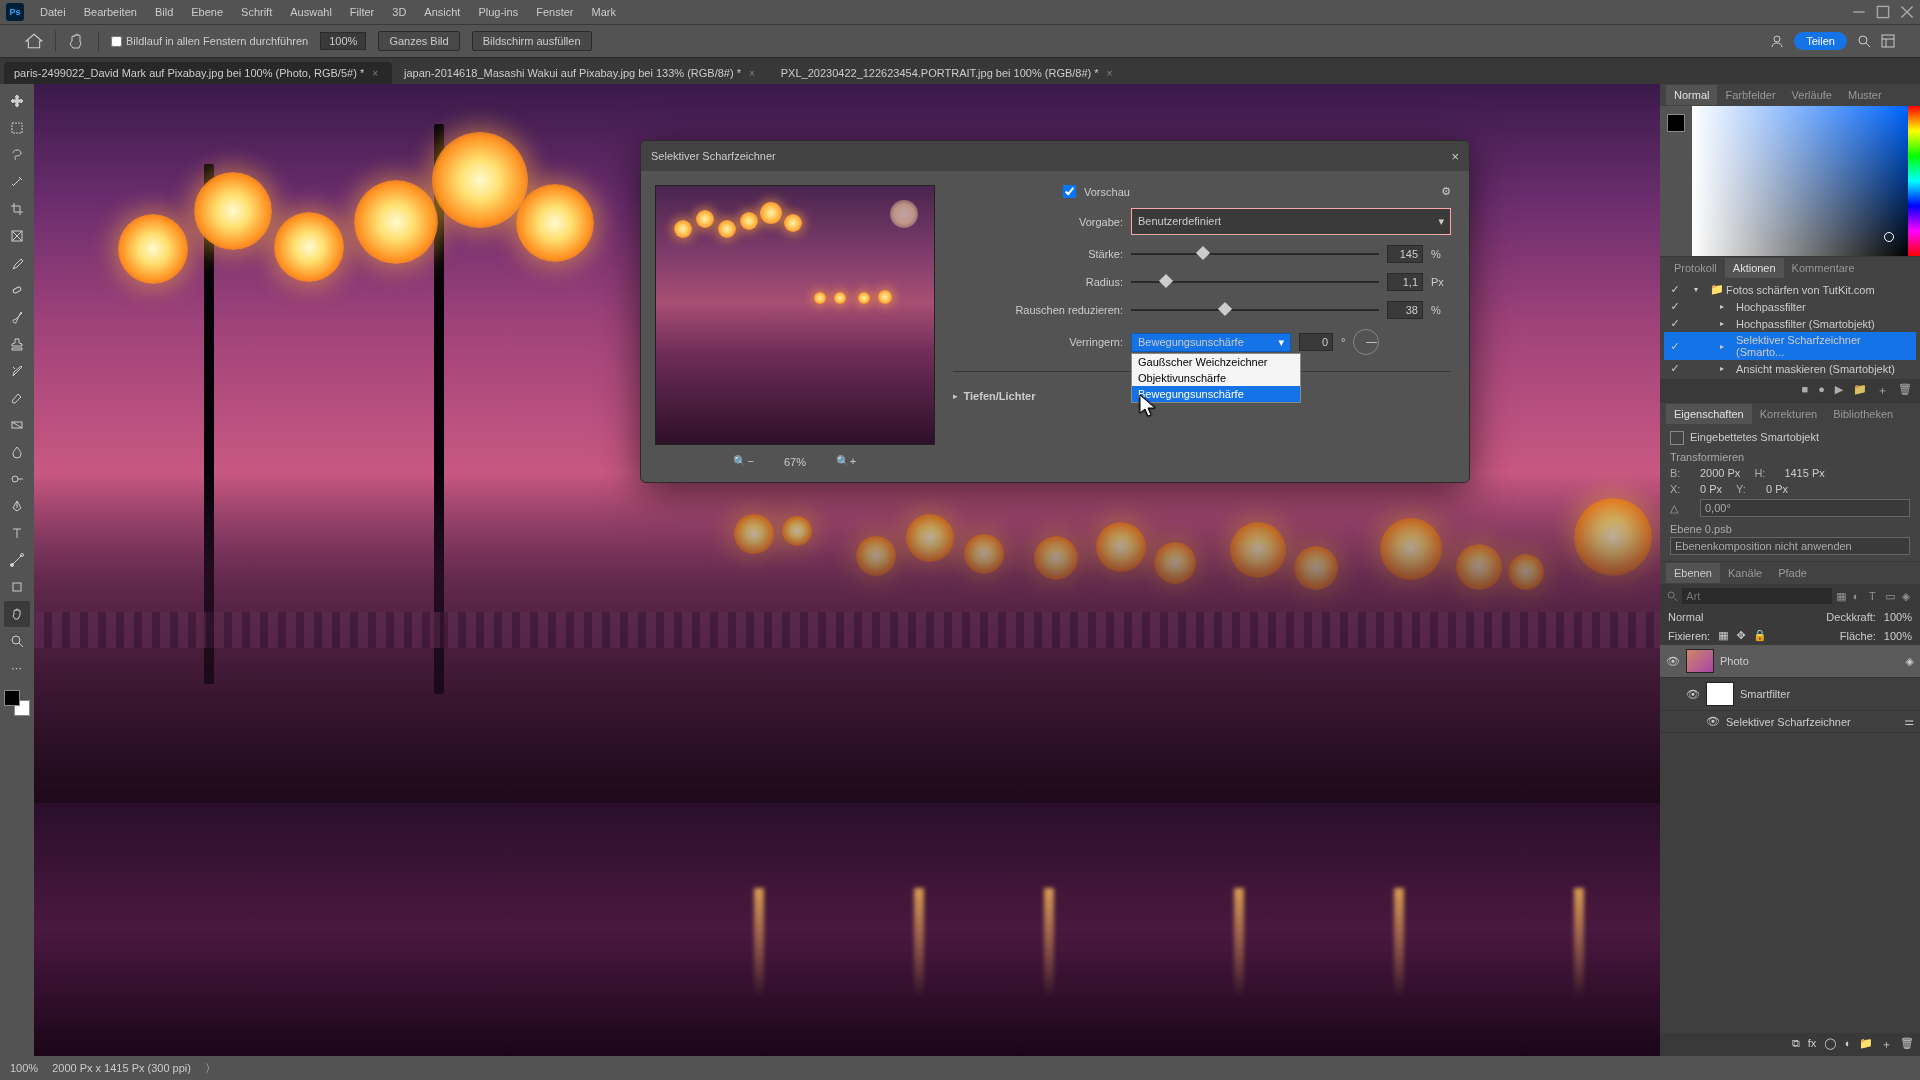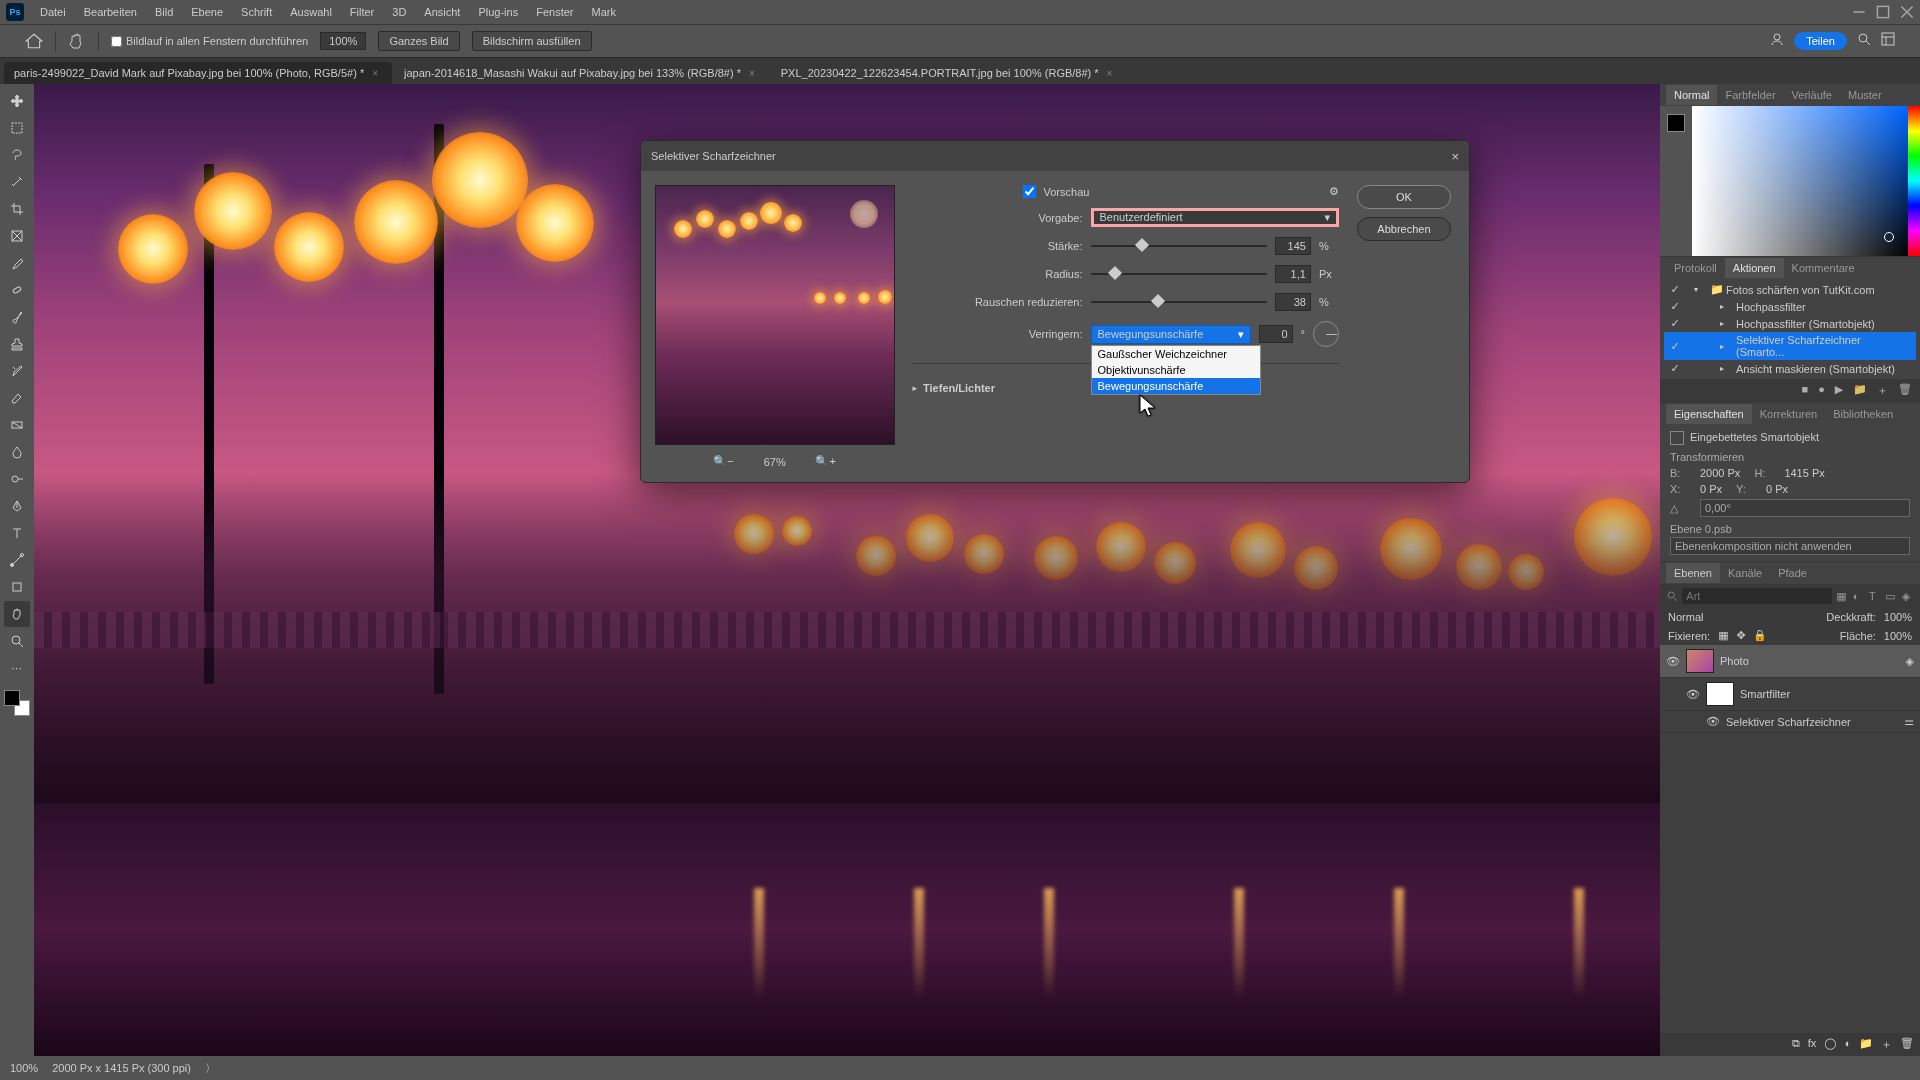--- a/index.html
+++ b/index.html
@@ -12,21 +12,21 @@
 .menubar .right{margin-left:auto;display:flex;gap:10px;align-items:center}
 .menubar .winbtn{width:14px;height:14px;opacity:.7}
 
 
 .optbar{height:34px;background:#535353;border-top:1px solid #383838;border-bottom:1px solid #2a2a2a;display:flex;align-items:center;padding:0 25px;gap:12px}
 .optbar .home{width:18px;height:16px}
 .optbar .chk{display:flex;align-items:center;gap:4px}
 .optbar .chk input{width:11px;height:11px}
 .optbar .zoom{background:#3a3a3a;padding:2px 8px;border:1px solid #2a2a2a}
 .optbar .btn{background:#484848;padding:3px 10px;border:1px solid #2a2a2a;border-radius:2px}
-.optbar .right{margin-left:auto;display:flex;gap:10px;}
+.optbar .right{margin-left:auto;display:flex;gap:10px;align-items:center}
 .optbar .share{background:#1473e6;color:#fff;padding:3px 12px;border-radius:10px}
 
 
 .tabbar{height:26px;background:#383838;display:flex;align-items:flex-end;padding-left:4px}
 .tabbar .tab{background:#282828;padding:5px 14px 5px 10px;border-top-left-radius:4px;border-top-right-radius:4px;margin-right:2px;display:flex;align-items:center;gap:8px;color:#aaa}
 .tabbar .tab.inactive{background:transparent}
 .tabbar .tab .x{opacity:.5;font-size:10px}
 
 
 .main{position:absolute;top:84px;left:0;right:0;bottom:24px;display:flex}
@@ -117,21 +117,21 @@
   background:radial-gradient(circle,#fff2d8 0%,#ffd9a0 50%,rgba(255,200,140,0) 100%);opacity:.6}
 .dialog .preview .pzoom{display:flex;justify-content:center;align-items:center;gap:30px;margin-top:10px}
 .dialog .controls{flex:1;display:flex;flex-direction:column;gap:10px}
 .dialog .row{display:flex;align-items:center;gap:8px}
 .dialog .row .lbl{width:170px;text-align:right;color:#ccc}
 .dialog .row input[type=text]{width:36px;background:#3a3a3a;border:1px solid #2a2a2a;color:#ccc;padding:2px 4px;text-align:right}
 .dialog .row .unit{width:20px}
 .dialog .row .slider{flex:1;height:14px;position:relative;min-width:120px}
 .dialog .row .slider .track{position:absolute;top:6px;left:0;right:0;height:2px;background:#2a2a2a}
 .dialog .row .slider .thumb{position:absolute;top:1px;width:10px;height:10px;background:#ccc;transform:translateX(-50%) rotate(45deg)}
-.dialog .row select,.dialog .dropdown{background:#3a3a3a;border:3px solid #fca5a5;color:#ccc;padding:0 6px}
+.dialog .row select,.dialog .dropdown{background:#3a3a3a;border:1px solid #fca5a5;color:#ccc;padding:6px 6px}
 .dialog .dd-wrap{position:relative;flex:0 0 160px}
 .dialog .dd-btn{background:#1473e6;border:1px solid #0d5bb8;color:#fff;padding:2px 6px;display:flex;justify-content:space-between;align-items:center}
 .dialog .dd-list{position:absolute;top:20px;left:0;width:170px;background:#fff;border:1px solid #888;z-index:60}
 .dialog .dd-list div{padding:2px 6px;color:#000;background:#f5f5f5}
 .dialog .dd-list div.hl{background:#1473e6;color:#fff}
 .dialog .btns{display:flex;flex-direction:column;gap:8px;width:110px}
 .dialog .btns button{background:#4a4a4a;border:1px solid #2a2a2a;border-radius:14px;padding:5px 0;color:#ddd}
 .dialog .btns button.primary{border:1px solid #888}
 .dialog .collapse{display:flex;align-items:center;gap:6px;margin-top:8px;cursor:pointer}
 .dialog .collapse .arr{font-size:9px}
@@ -650,24 +650,20 @@
           <div class="angledial"></div>
         </div>
       </div>
       <div style="border-top:1px solid #3a3a3a;margin-top:6px"></div>
       <div class="collapse">
         <span class="arr">▸</span>
         <span style="font-weight:600">Tiefen/Lichter</span>
       </div>
     </div>
 
-    <div class="btns">
-      <button class="primary">OK</button>
-      <button>Abbrechen</button>
-    </div>
   </div>
 </div>
 
 <div class="cursor">
   <svg width="22" height="26" viewBox="0 0 22 26">
       <path d="M2 2l0 18 5-4 3 7 3-1-3-7 7 0z" fill="#fff" stroke="#000" stroke-width="1"></path>
     </svg>
 </div>
 
 </body></html>

